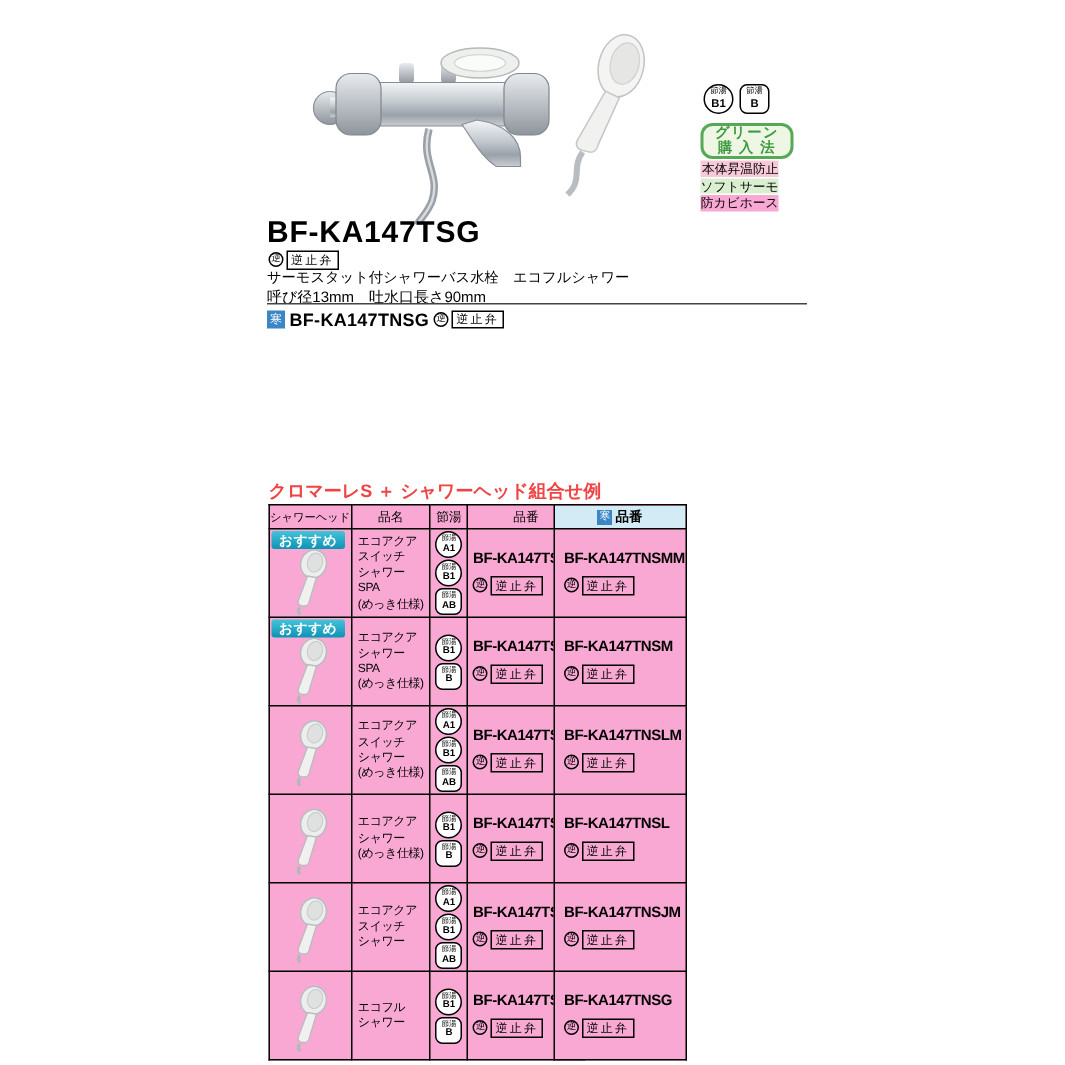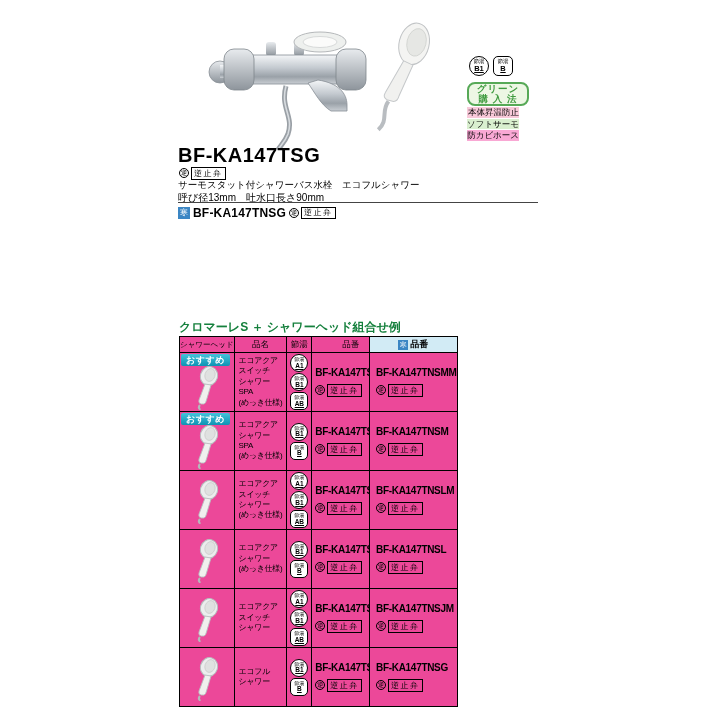--- a/index.html
+++ b/index.html
@@ -9,45 +9,45 @@
   
   #photo { position:absolute; left:168px; top:8px; }
 
   
   #badge-col { position:absolute; left:467px; top:56px; width:76px; }
   .sav-row { display:flex; gap:4px; justify-content:flex-start; margin-left:2px; }
   .sb { width:20px; height:20px; border:1px solid #000; background:#fff; display:flex; flex-direction:column; align-items:center; justify-content:center; line-height:1; }
   .sb-circle { border-radius:50%; }
   .sb-square { border-radius:5px; }
   .sbt { font-size:5.5px; }
-  .sbc { font-size:7.5px; font-weight:bold; margin-top:0.5px;text-decoration:underline; }
+  .sbc { font-size:7.5px; font-weight:bold; margin-top:0.5px; }
   .green-law { margin-top:6px; width:62px; height:24px; border:2px solid #57a957; border-radius:8px; background:#edf7e4;
     display:flex; flex-direction:column; align-items:center; justify-content:center; line-height:1.05; }
   .green-law div { font-size:9.5px; font-weight:bold; color:#3f9b3f; letter-spacing:1px; }
   .feat { margin-top:1px; width:52px; height:10.5px; font-size:8.5px; line-height:10.5px; text-align:right; }
   .feat:first-of-type { margin-top:6px; }
 
   
   #title { position:absolute; left:178px; top:144px; font-size:20px; font-weight:bold; letter-spacing:0.5px; }
   .valve { display:inline-flex; align-items:center; gap:2px; }
   .mark { display:inline-flex; align-items:center; justify-content:center; width:10px; height:10px; border:1px solid #000; border-radius:50%; font-size:6.5px; line-height:1; }
   .vbox { border:1px solid #000; font-size:8px; padding:0.5px 2px; letter-spacing:1.5px; line-height:1.2; white-space:nowrap; }
   #title-valve { position:absolute; left:179px; top:167px; }
   #desc1 { position:absolute; left:178px; top:179px; font-size:9.5px; }
   #desc2 { position:absolute; left:178px; top:191px; font-size:10px; }
   #divider { position:absolute; left:178px; top:202px; width:360px; height:1px; background:#444; }
   #cold-line { position:absolute; left:178px; top:206px; display:flex; align-items:center; gap:3px; }
   .cold-mark { display:inline-flex; align-items:center; justify-content:center; width:12px; height:12px; background:#3b86c4; color:#fff; font-size:8px; line-height:1; }
   #cold-line .cold-model { font-size:12px; font-weight:bold; letter-spacing:0.2px; }
 
   
-  #combo-title { position:absolute; left:179px; top:319px; font-size:12px; font-weight:bold; color:#15803d; }
+  #combo-title { position:absolute; left:179px; top:319px; font-size:12px; font-weight:bold; color:#ef4444; }
   #left-table-wrap { position:absolute; left:179px; top:336px; }
   #right-table-wrap { position:absolute; left:369px; top:336px; }
-  table { border-collapse:collapse; table-layout:fixed; background:#ec4899; }
+  table { border-collapse:collapse; table-layout:fixed; background:#f9a8d4; }
   th, td { border:1px solid #000; vertical-align:middle; padding:0; }
   th { height:16px; font-size:8.5px; font-weight:normal; text-align:center; white-space:nowrap; overflow:hidden; }
   .th-small { font-size:7.5px; }
   td { height:59px; }
   .c-shower { position:relative; text-align:center; }
   .rec { position:absolute; top:1px; left:1px; width:49px; height:12px; border-radius:2px;
     background:linear-gradient(#44c3da,#0e93b4); color:#fff; font-size:9px; font-weight:bold; line-height:12px; letter-spacing:0.5px; }
   .shower-svg { display:block; margin:4px auto 0; }
   .c-shower.has-rec .shower-svg { margin-top:12px; }
   .c-name { padding:1px 4px; }

